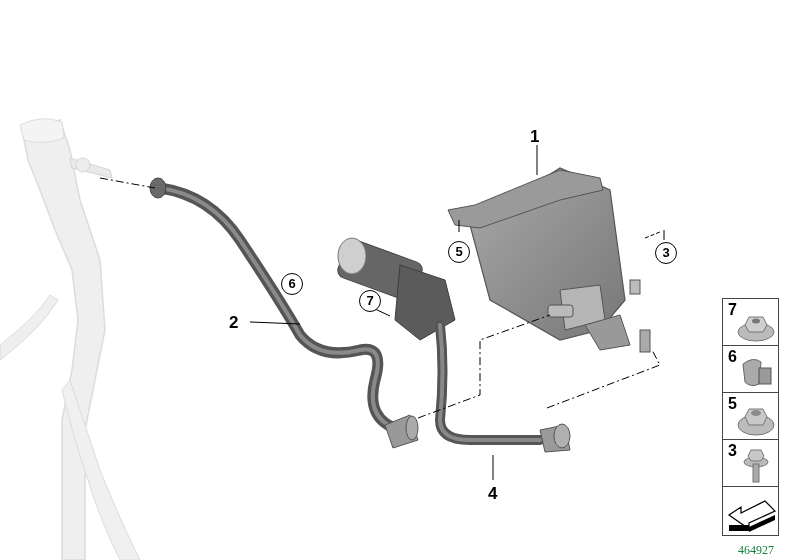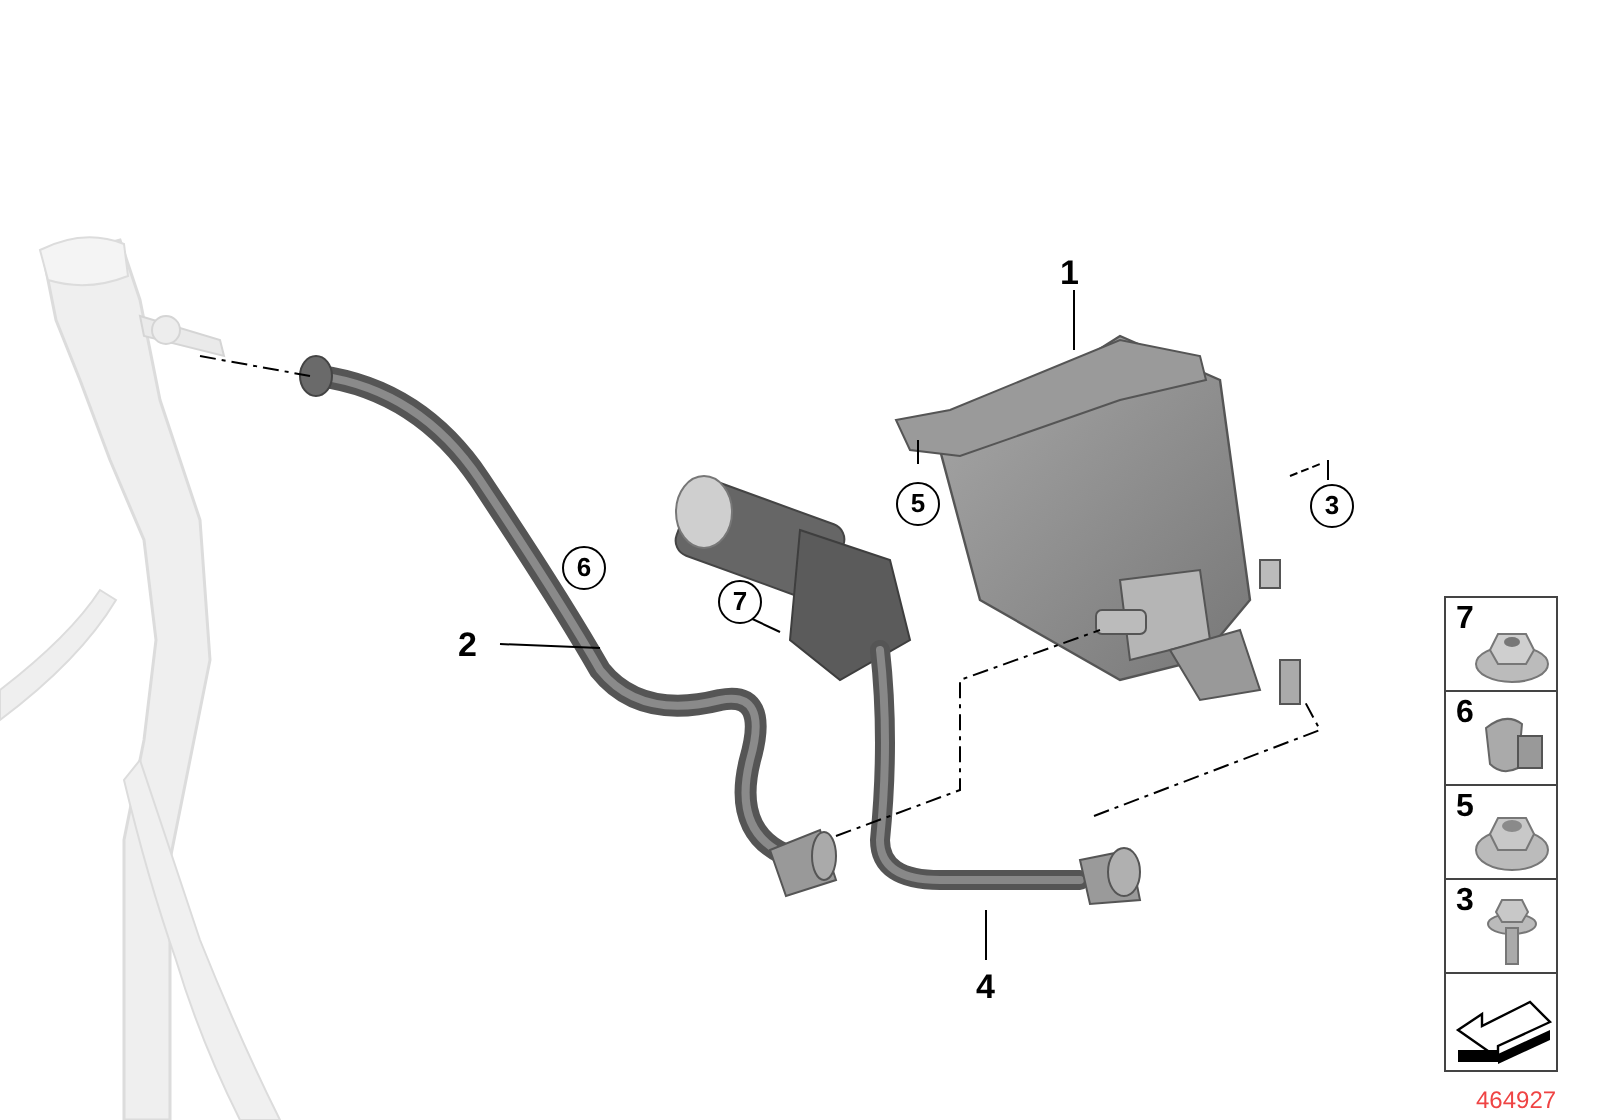--- a/index.html
+++ b/index.html
@@ -2,21 +2,21 @@
 <html><head>
 <meta charset="utf-8">
 <style>
   html, body { margin:0; padding:0; background:#ffffff; }
   body { width:800px; height:560px; position:relative; overflow:hidden; font-family:"Liberation Sans", sans-serif; }
   #diagram { position:absolute; left:0; top:0; width:800px; height:560px; }
   .callout-num { position:absolute; font-weight:bold; font-size:17px; color:#000; font-family:"Liberation Sans", sans-serif; line-height:1; }
   .callout-circle { position:absolute; width:20px; height:20px; border:1.6px solid #000; border-radius:50%; background:#fff; font-weight:bold; font-size:13px; text-align:center; line-height:20px; color:#000; box-sizing:content-box; }
   .legend-cell { position:absolute; left:722px; width:57px; height:48px; border:1px solid #444; background:#fff; box-sizing:border-box; }
   .legend-num { position:absolute; left:5px; top:2px; font-weight:bold; font-size:16px; color:#000; }
-  .part-id { position:absolute; left:738px; top:543px; font-size:12px; color:#ef4444; }
+  .part-id { position:absolute; left:738px; top:543px; font-size:12px; color:#15803d;font-family:Liberation Serif, serif; }
 </style>
 </head>
 <body>
 
 <div id="diagram">
   <svg width="800" height="560" viewBox="0 0 800 560" xmlns="http://www.w3.org/2000/svg">
     <defs>
       <linearGradient id="hoseGrad" x1="0" y1="0" x2="1" y2="1">
         <stop offset="0" stop-color="#7a7a7a"></stop>
         <stop offset="1" stop-color="#4c4c4c"></stop>

